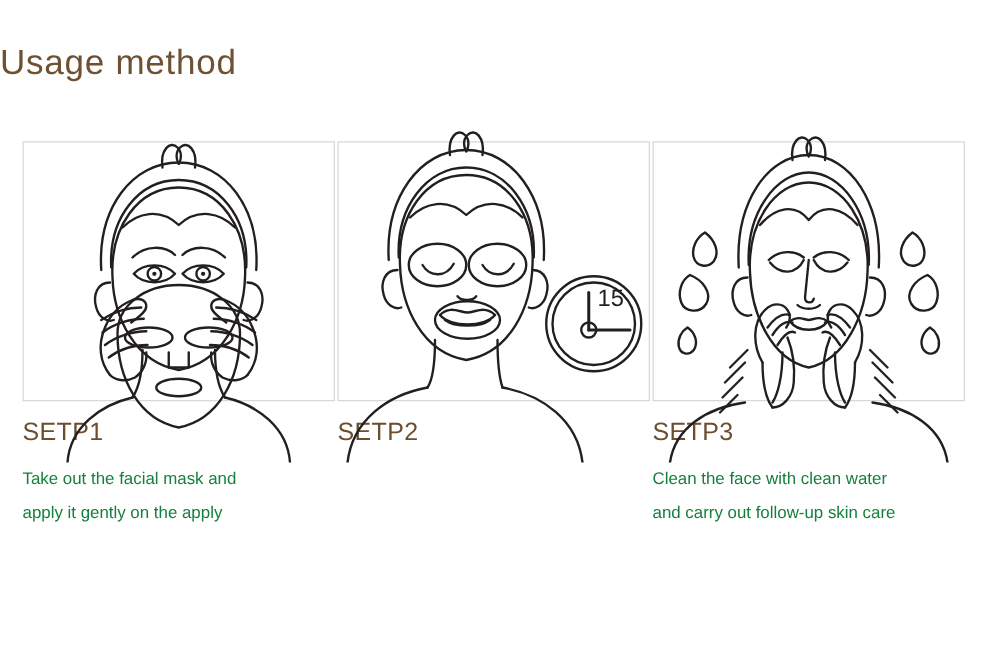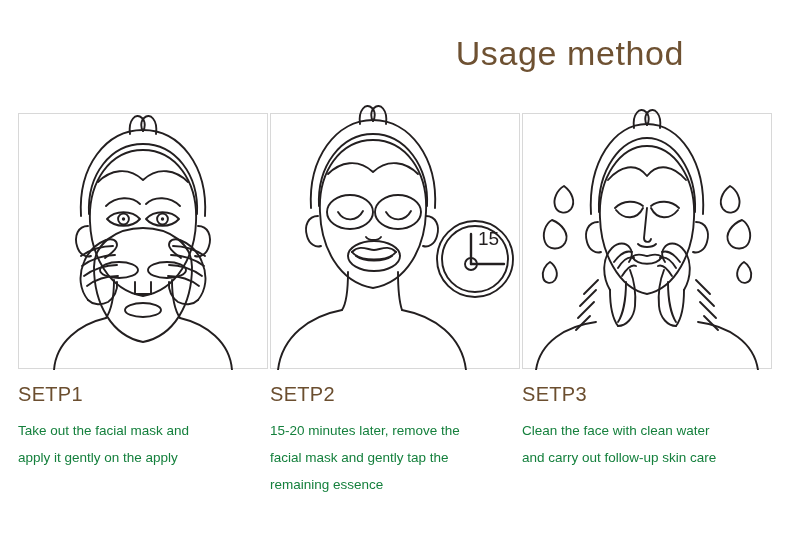--- a/index.html
+++ b/index.html
@@ -13,43 +13,43 @@
     height: 536px;
     position: relative;
     font-family: "Liberation Sans", sans-serif;
     overflow: hidden;
   }
   #page-title {
     position: absolute;
     top: 34px;
     left: 0;
     width: 684px;
-    text-align: right;
-    font-size: 34px;
+    text-align: left;
+    font-size: 28px;
     font-weight: 400;
     letter-spacing: 0.6px;
     color: #6e5132;
     font-family: "Liberation Sans", sans-serif;
   }
   .columns {
     position: absolute;
     top: 113px;
     left: 18px;
     width: 754px;
     display: flex;
     gap: 2px;
   }
   .column {
     width: 250px;
     flex: 0 0 250px;
   }
   .panel {
     position: relative;
     width: 250px;
-    height: 256px;
+    height: 208px;
     border: 1px solid #d8d8d8;
     background: #ffffff;
     overflow: visible;
   }
   .panel svg {
     position: absolute;
     left: -1px;
     top: -10px;
     width: 250px;
     height: 266px;
@@ -199,25 +199,20 @@
           <circle cx="201" cy="160" r="6"></circle>
 
           <path d="M201 160 L201 130" stroke-width="2.4"></path>
 
           <path d="M201 160 L234 160" stroke-width="2.4"></path>
         </g>
         <text x="208" y="141" font-family="'Liberation Sans', sans-serif" font-size="19" fill="#231f20" stroke="none">15</text>
       </svg>
     </div>
     <div class="step-title">SETP2</div>
-    <div class="step-body">
-      <span class="line">15-20 minutes later, remove the</span>
-      <span class="line">facial mask and gently tap the</span>
-      <span class="line">remaining essence</span>
-    </div>
   </div>
 
   <div class="column">
     <div class="panel">
       <svg viewBox="0 0 250 266" xmlns="http://www.w3.org/2000/svg">
         <g fill="none" stroke="#231f20" stroke-width="1.9" stroke-linecap="round" stroke-linejoin="round">
 
           <path d="M14 266 C18 238 44 222 74 218"></path>
           <path name="r" d="M236 266 C232 238 206 222 176 218"></path>
 

